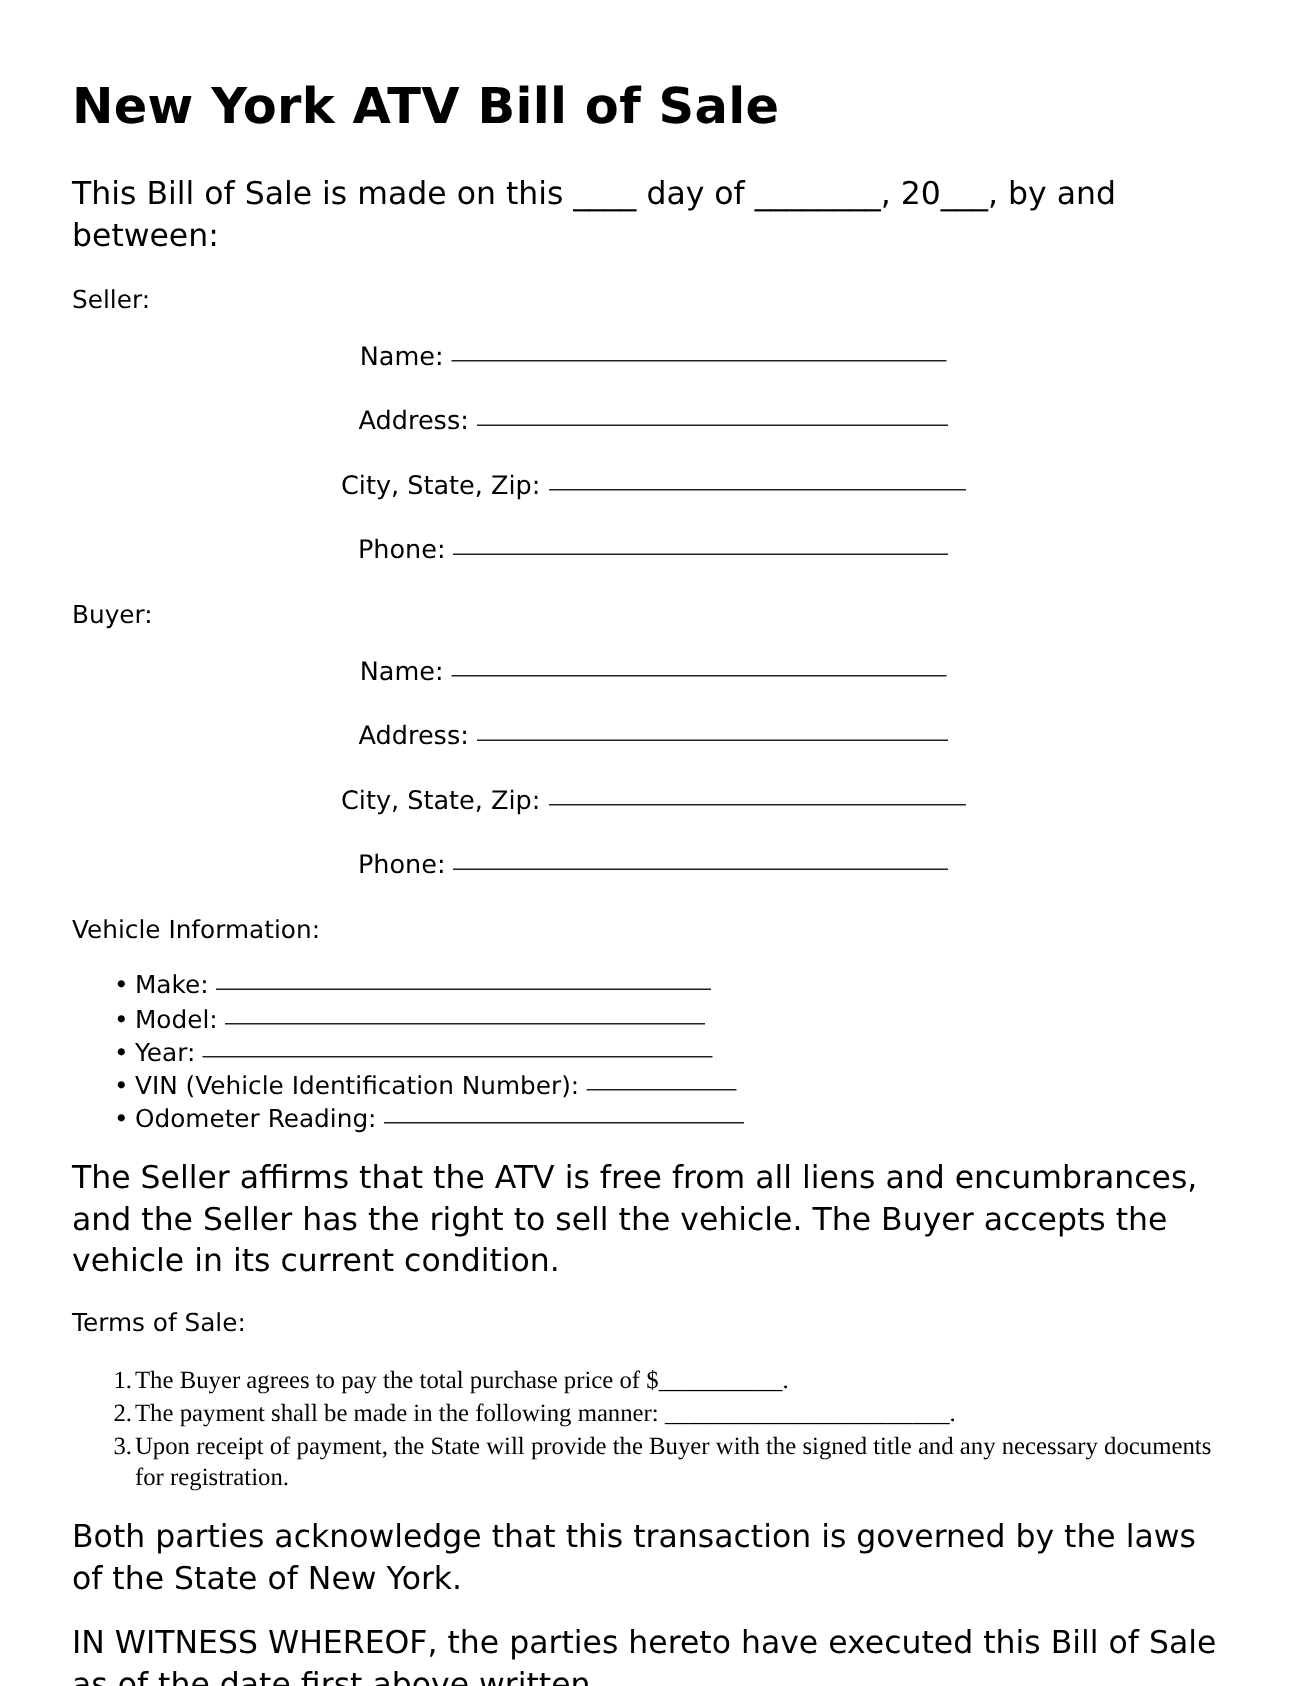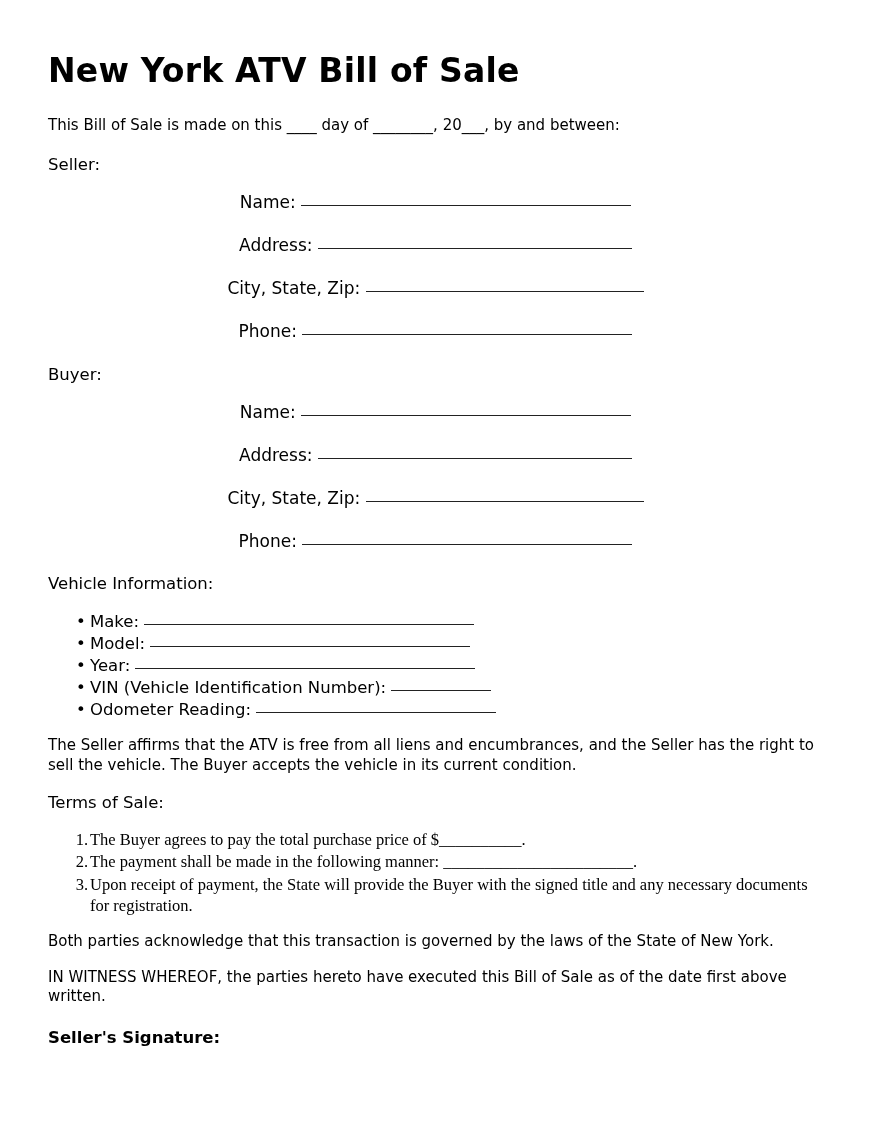--- a/index.html
+++ b/index.html
@@ -34,21 +34,21 @@
   h1.doc-title {
     font-family: "DejaVu Sans", sans-serif;
     font-size: 33px;
     font-weight: bold;
     letter-spacing: 0.2px;
     margin: 0 0 26px 0;
     line-height: 1.15;
   }
 
   p.body-text {
-    font-size: 15px;
+    font-size: 21px;
     line-height: 1.32;
     margin: 0 0 16px 0;
     font-weight: normal;
   }
 
   p.intro {
     margin-bottom: 18px;
   }
 
   h2.section-head {

